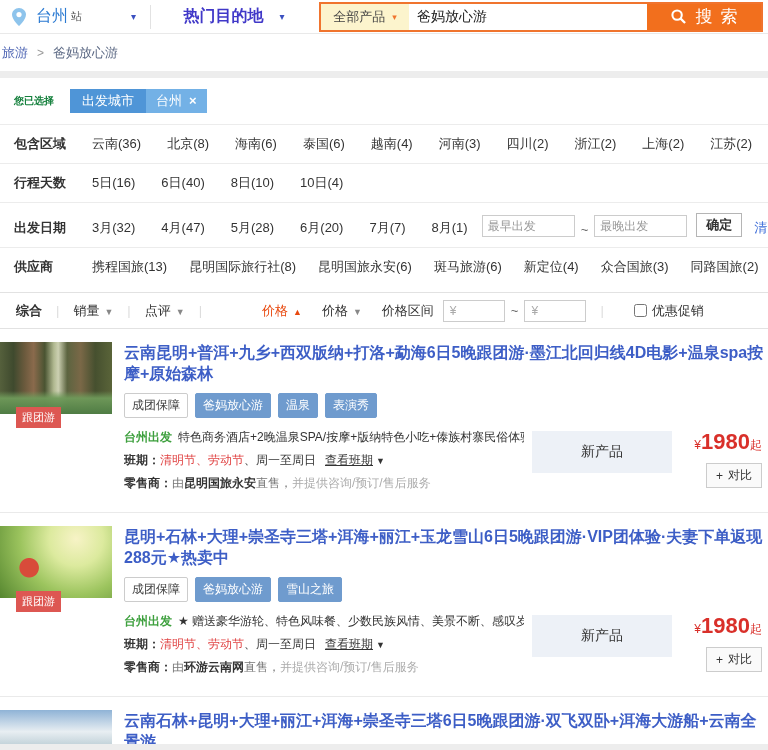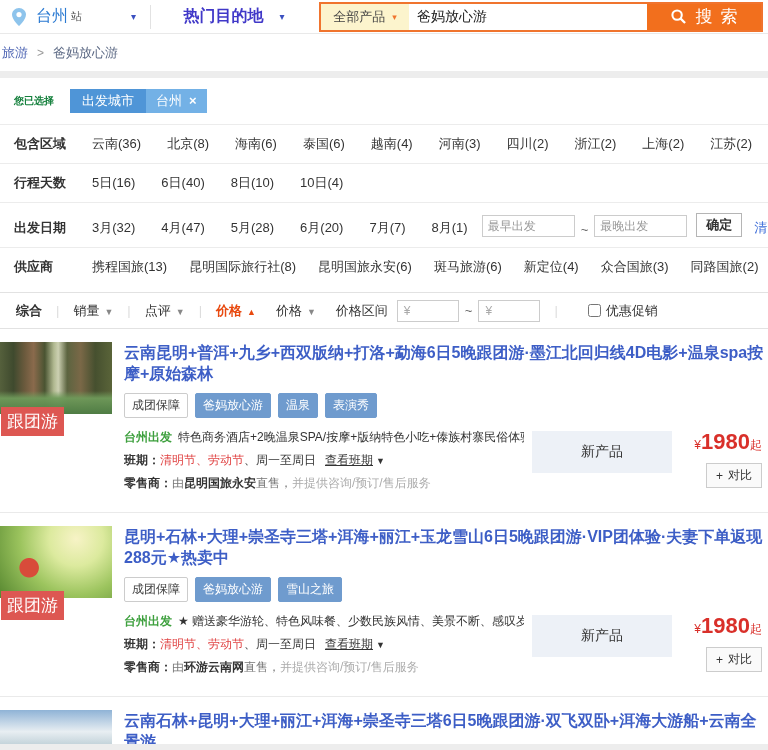--- a/index.html
+++ b/index.html
@@ -53,21 +53,21 @@
   .d-input2 { margin-left:0; }
   .confirm-btn { height:24px; padding:0 9px; border:1px solid #b5b5b5; background:#fff; font-weight:bold; font-size:13px; color:#333; margin-left:9px; cursor:pointer; }
   .clear-link { color:#3a6bd8; margin-left:12px; text-decoration:none; cursor:pointer; }
 
   
   .sortbar { margin-top:6px; border-top:1px solid #e2e2e2; border-bottom:1px solid #e2e2e2; height:37px; display:flex; align-items:center; padding-left:16px; font-size:13px; color:#333; }
   .sb-item { cursor:pointer; }
   .sb-bold { font-weight:bold; }
   .sb-sep { color:#ddd; margin:0 14px; }
   .c-gray { color:#888; font-size:9px; margin-left:5px; }
-  .sb-active { color:#e8490f; font-weight:bold; }
+  .sb-active { color:#e8490f; font-weight:normal;margin-left:46px; }
   .c-up { color:#e8490f; font-size:9px; margin-left:5px; }
   .sb-gap { margin-left:20px; }
   .range-label { margin-left:20px; }
   .range-box { width:62px; height:22px; border:1px solid #ccc; display:inline-flex; align-items:center; padding-left:6px; color:#aaa; font-size:12px; margin-left:9px; background:#fff; cursor:text; }
   .rb2 { margin-left:0; }
   .promo-wrap { margin-left:16px; display:flex; align-items:center; gap:5px; }
   .promo-check { width:13px; height:13px; }
 
   
   .item { display:flex; padding:13px 0 14px 0; border-bottom:1px solid #eaeaea; }
@@ -76,21 +76,21 @@
   .thumb-canyon { background:
       linear-gradient(180deg, rgba(0,0,0,0) 68%, rgba(111,154,90,.95) 78%, #4f7c44 100%),
       linear-gradient(90deg,#55603c 0%,#3f4a2e 12%,#6b5a3d 22%,#8a6a4c 30%,#4a5432 40%,#b0b890 48%,#ccd0b2 52%,#5c6440 60%,#7a6847 72%,#46502f 85%,#5a6439 100%); }
   .thumb-meadow { background:
       radial-gradient(circle at 26% 58%, #d84b3a 0 10%, rgba(0,0,0,0) 11%),
       radial-gradient(circle at 68% 18%, #f7f3c6 0%, #dcea9e 28%, #9cc45e 58%, #55862f 100%); }
   .thumb-grassland { background:
       radial-gradient(ellipse at 30% 72%, #4a2f22 0 11%, rgba(0,0,0,0) 12%),
       radial-gradient(ellipse at 74% 74%, #5a3a28 0 9%, rgba(0,0,0,0) 10%),
       linear-gradient(180deg,#8fb3d6 0%,#e8eef2 30%,#c3d3da 48%,#6a945c 58%,#3f6e3a 82%,#355f31 100%); }
-  .badge { position:absolute; left:1px; top:65px; background:#dd5752; color:#fff; font-size:17px; padding:3px 6px;text-align:center; }
+  .badge { position:absolute; left:16px; top:65px; background:#dd5752; color:#fff; font-size:11px; padding:3px 6px;text-align:center; }
   .content { flex:1; padding-left:12px; min-width:0; }
   .title { display:block; color:#3d5ec6; font-weight:bold; font-size:16px; line-height:21px; text-decoration:none; cursor:pointer; }
   .tags { margin-top:9px; display:flex; gap:7px; }
   .tag { font-size:12px; padding:3px 7px; border-radius:2px; white-space:nowrap; }
   .tag-outline { border:1px solid #ccc; color:#404040; background:#fff; }
   .tag-blue { background:#6f9bce; color:#fff; border:1px solid #6f9bce; }
   .detail-row { display:flex; margin-top:11px; align-items:flex-start; }
   .detail-left { flex:1; min-width:0; font-size:12px; color:#333; }
   .line { margin-bottom:6px; white-space:nowrap; overflow:hidden; }
   .depart { color:#3ea03e; font-weight:bold; margin-right:6px; }

